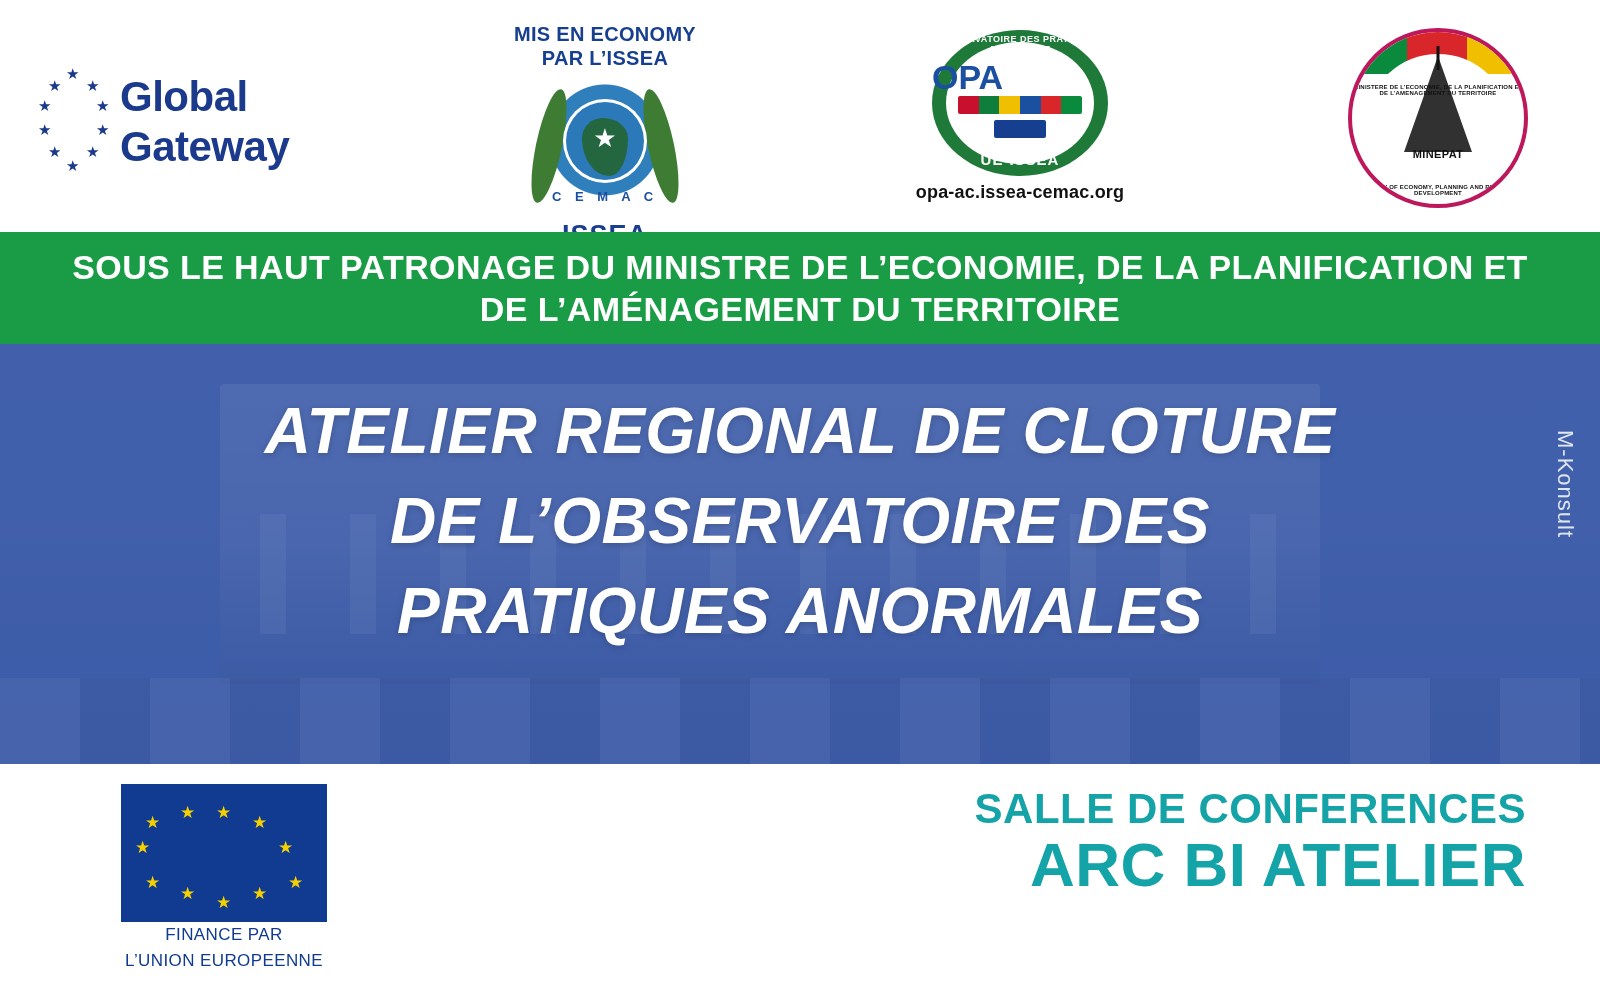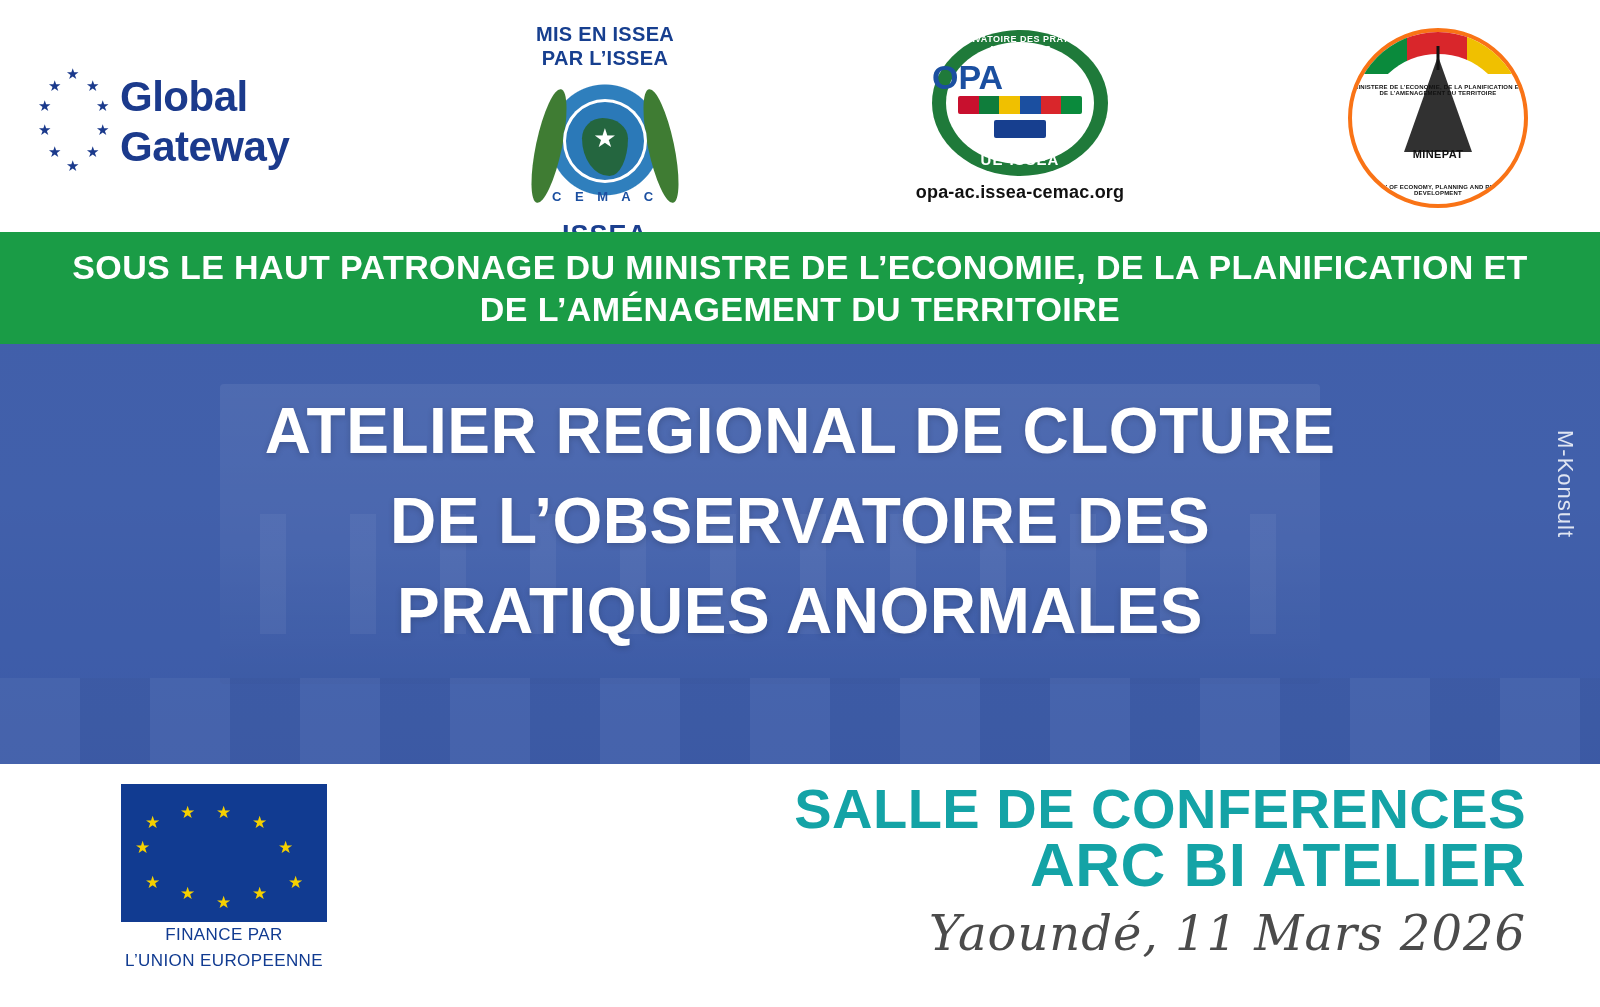--- a/index.html
+++ b/index.html
@@ -227,21 +227,21 @@
     position: absolute;
     left: 1348px;
     top: 28px;
     width: 180px;
     height: 180px;
   }
   .minepat-ring {
     position: absolute;
     inset: 0;
     border-radius: 50%;
-    border: 4px solid #f97316;
+    border: 4px solid #be185d;
     background: #ffffff;
     overflow: hidden;
   }
   .minepat-top-arc {
     position: absolute;
     left: -4px; right: -4px; top: -4px;
     height: 46px;
     background: linear-gradient(90deg, #0a8a3c 0%, #0a8a3c 33%, #d9262b 33%, #d9262b 66%, #f0c000 66%, #f0c000 100%);
     border-radius: 90px 90px 0 0;
   }
@@ -359,20 +359,21 @@
     position: absolute;
     left: 0; right: 0;
     top: 42px;
     text-align: center;
     color: #ffffff;
     font-weight: bold;
     font-size: 64px;
     line-height: 90px;
     letter-spacing: 0.5px;
     text-shadow: 0 2px 6px rgba(0,0,0,0.18);
+    font-style: italic;
   }
   .hero-title .l1 { display: block; }
   .hero-title .l2 { display: block; }
   .hero-title .l3 { display: block; }
 
   .credit {
     position: absolute;
     right: 22px;
     top: 86px;
     color: #e9edf6;
@@ -423,21 +424,21 @@
   .venue-block {
     position: absolute;
     right: 74px;
     top: 22px;
     width: 820px;
     text-align: right;
   }
   .venue-line1 {
     color: #14a3a6;
     font-weight: bold;
-    font-size: 56px;
+    font-size: 42px;
     line-height: 46px;
     letter-spacing: 0.5px;
   }
   .venue-line2 {
     color: #14a3a6;
     font-weight: bold;
     font-size: 62px;
     line-height: 66px;
     letter-spacing: 0.5px;
   }
@@ -471,21 +472,21 @@
         <span style="left:48px; top:78px;">★</span>
         <span style="left:28px; top:92px;">★</span>
       </div>
       <div class="gg-text">
         <div>Global</div>
         <div>Gateway</div>
       </div>
     </div>
 
     <div class="issea-block">
-      <div class="issea-top">MIS EN ISSEA</div>
+      <div class="issea-top">MIS EN ECONOMY</div>
       <div class="issea-top">PAR L’ISSEA</div>
       <div class="cemac-emblem">
         <div class="cemac-ring"></div>
         <div class="cemac-laurel-l"></div>
         <div class="cemac-laurel-r"></div>
         <div class="cemac-globe"></div>
         <div class="cemac-africa"></div>
         <div class="cemac-star">★</div>
         <div class="cemac-letters">C E M A C</div>
       </div>
@@ -563,17 +564,16 @@
       </div>
       <div class="eu-caption">
         <div>FINANCE PAR</div>
         <div>L’UNION EUROPEENNE</div>
       </div>
     </div>
 
     <div class="venue-block">
       <div class="venue-line1">SALLE DE CONFERENCES</div>
       <div class="venue-line2">ARC BI ATELIER</div>
-      <div class="venue-date">Yaoundé, 11 Mars 2026</div>
     </div>
   </div>
 
 </div>
 
 </body></html>

